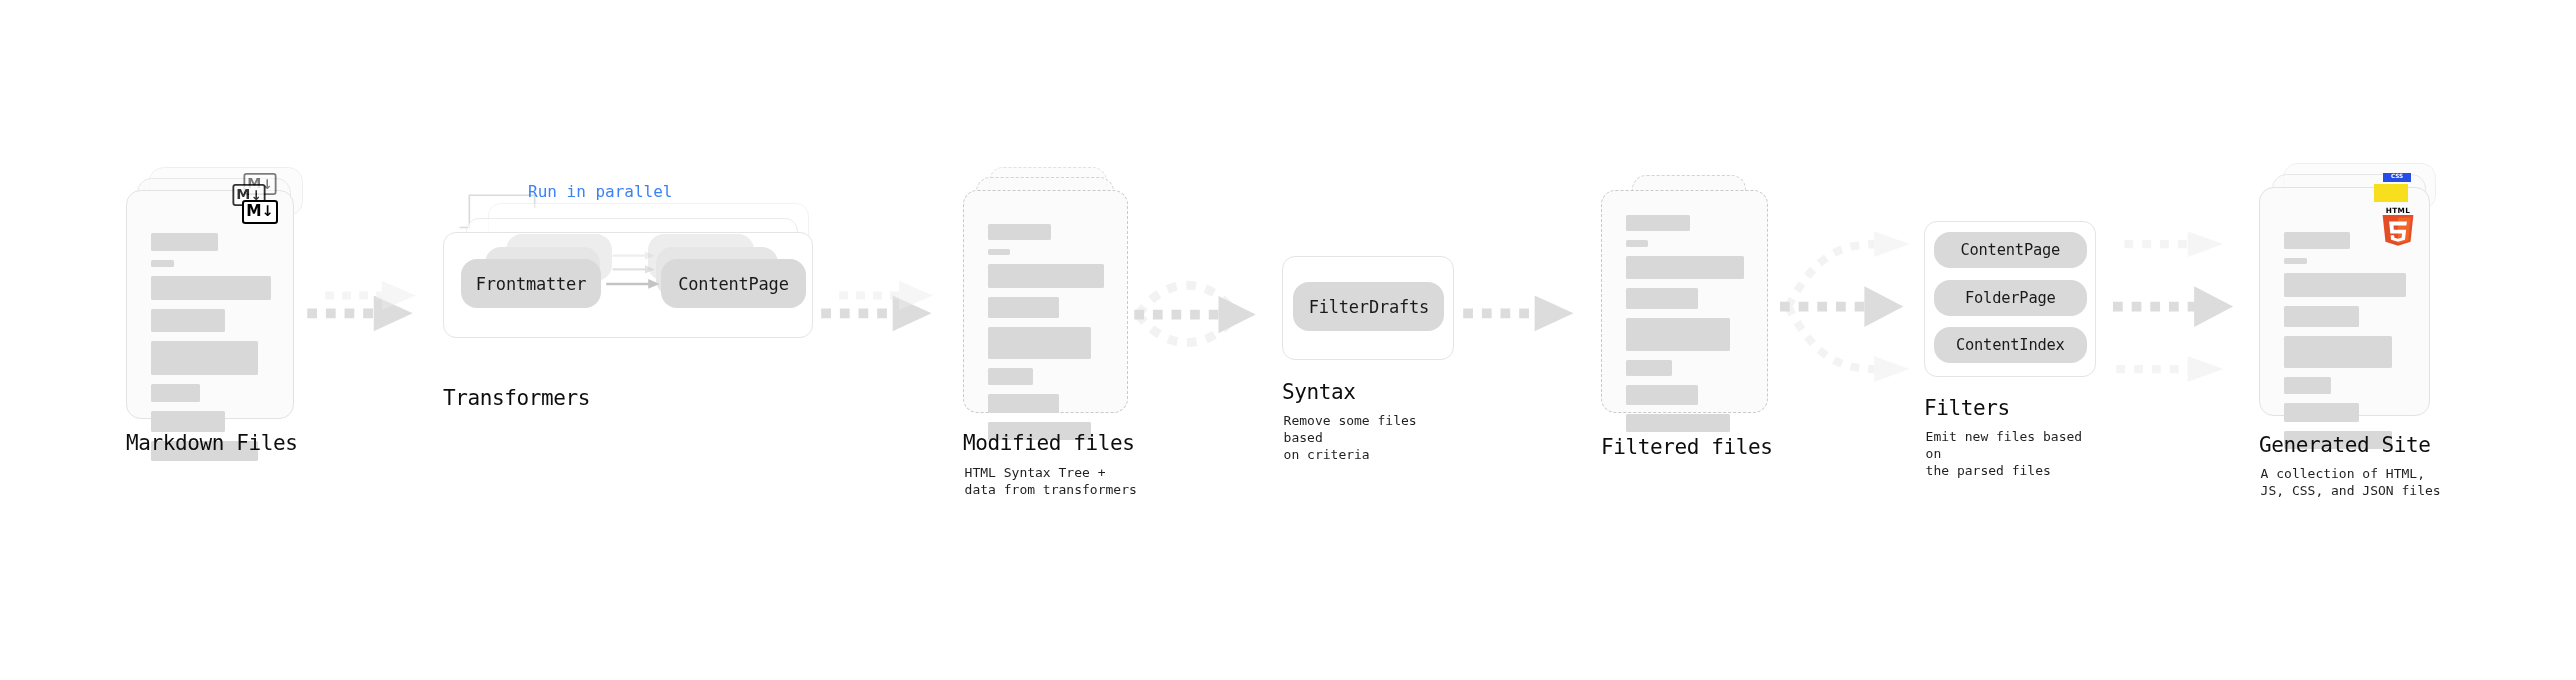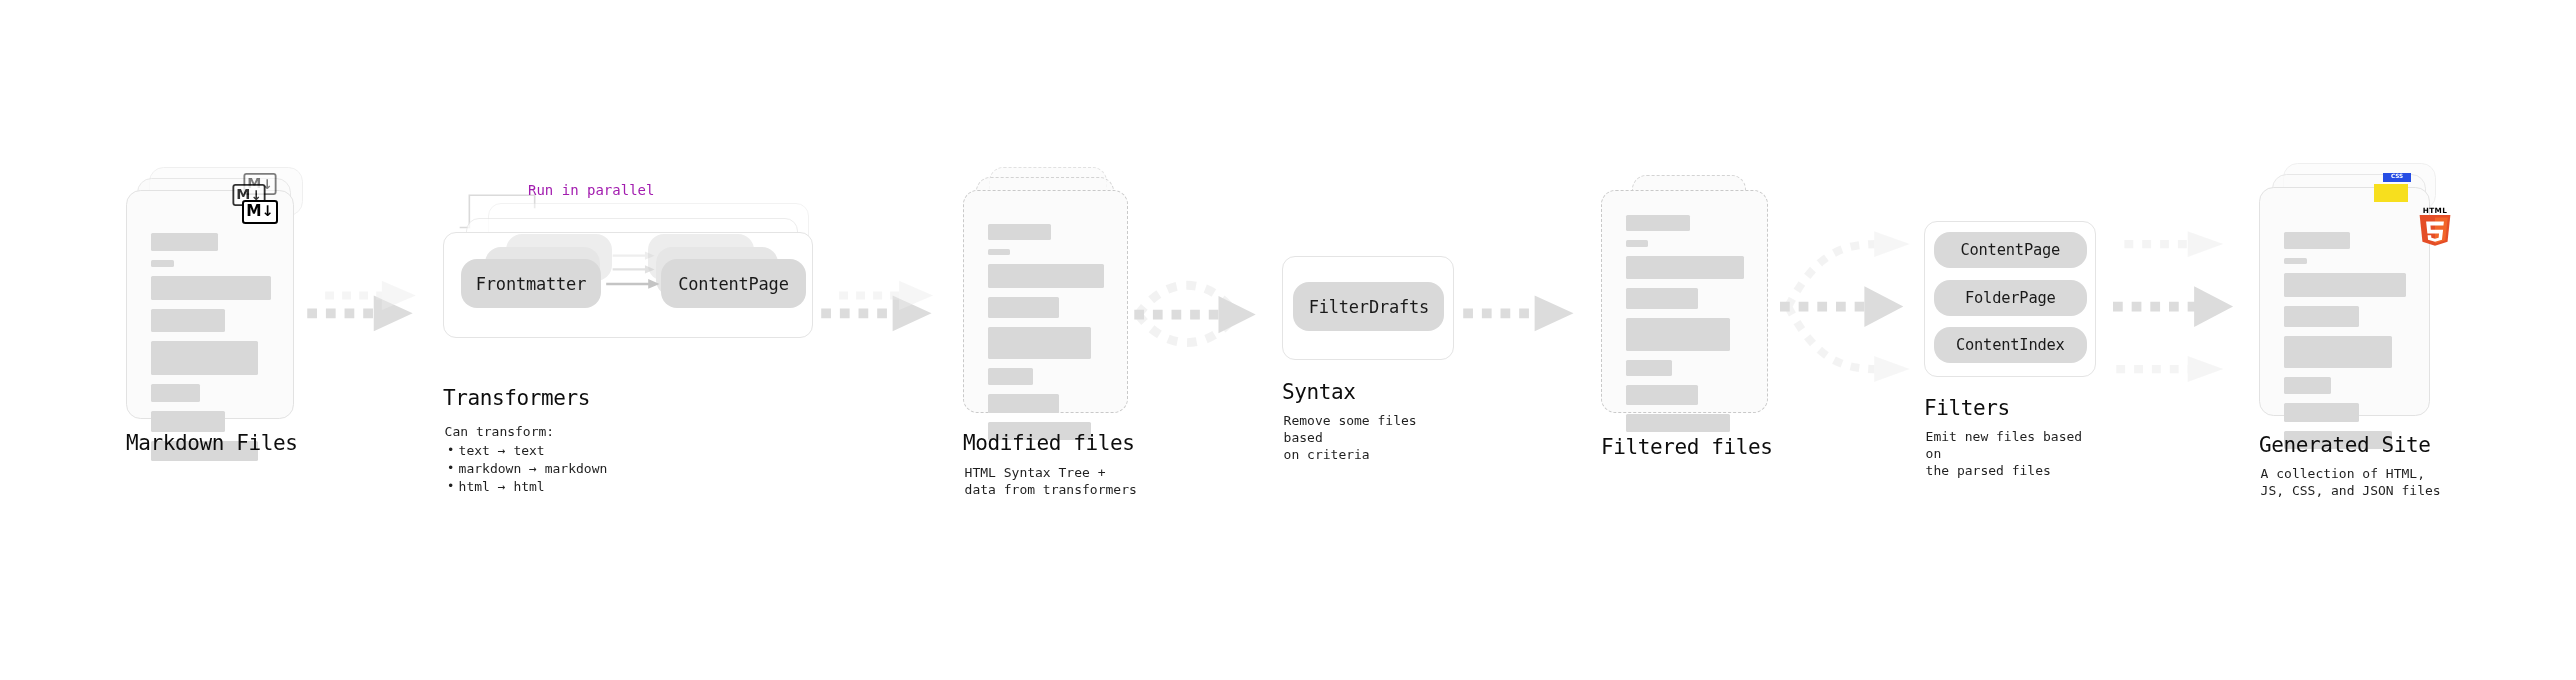--- a/index.html
+++ b/index.html
@@ -37,21 +37,21 @@
     background: #fff;
     display: flex; align-items: center; justify-content: center;
     gap: 0.8px;
     font-family: "DejaVu Sans", "Liberation Sans", sans-serif;
     font-weight: bold; font-size: 15.4px; line-height: 1; color: #000;
   }
   .md-badge .m { letter-spacing: -0.8px; }
   .md-badge .arr { font-size: 14.6px; }
   .md-badge.small { transform: scale(.92); }
 
-  .html5-badge { width: 34px; height: 39px; position: relative; margin-left: 37px; }
+  .html5-badge { width: 34px; height: 39px; position: relative; }
   .html5-badge .cap {
     position: absolute; top: 0; left: 0; width: 100%;
     text-align: center; font-size: 7.3px; font-weight: bold;
     letter-spacing: 0.4px; color: #000;
     font-family: "DejaVu Sans", "Liberation Sans", sans-serif;
   }
   .js-badge { width: 34px; height: 18px; background: #f7df1e; }
   .css-badge { width: 28px; height: 9px; background: #264de4; position: relative; }
   .css-badge span {
     position: absolute; inset: 0; color: #fff; font-size: 5.7px;
@@ -84,21 +84,21 @@
     font-size: 21px; color: #0d0d0d; white-space: nowrap;
     letter-spacing: -0.4px;
   }
   .caption {
     position: absolute;
     font-size: 13px; color: #1f1f1f; line-height: 17px;
     white-space: pre-line;
   }
   .note {
     position: absolute;
-    font-size: 14px; color: #a21caf; white-space: nowrap;
+    font-size: 16px; color: #3b82f6; white-space: nowrap;
   }
   .bullets { position: absolute; font-size: 13px; color: #1f1f1f; line-height: 18px; }
   .bullets .hd { margin-bottom: 0.8px; }
   .bullets ul { list-style: none; }
   .bullets li { position: relative; padding-left: 14px; }
   .bullets li::before {
     content: "\2022"; position: absolute; left: 2.4px; top: -0.8px; font-size: 12.2px;
   }
 
   svg.conn { position: absolute; overflow: visible; }
@@ -179,28 +179,20 @@
             <line x1="0" y1="42" x2="54" y2="42" stroke="#c4c4c4" stroke-width="3"></line>
             <polygon points="52,36 66,42 52,48" fill="#c4c4c4"></polygon>
           </g>
       </svg>
 
       <div class="pill" style="left:18px;  top:72px; width:140px; height:49px;">Frontmatter</div>
       <div class="pill" style="left:218px; top:72px; width:145px; height:49px;">ContentPage</div>
     </div>
 
     <div class="title" style="left:0px; top:199px;">Transformers</div>
-    <div class="bullets" style="left:1.6px; top:236px;">
-      <div class="hd">Can transform:</div>
-      <ul>
-        <li>text → text</li>
-        <li>markdown → markdown</li>
-        <li>html → html</li>
-      </ul>
-    </div>
   </div>
 
   <svg class="conn" style="left:821px; top:276px;" width="114" height="73" viewBox="0 0 140 90">
     <line x1="0" y1="46" x2="92" y2="46" stroke="#dcdcdc" stroke-width="12" stroke-dasharray="12 11"></line>
     <polygon points="88,24 136,46 88,68" fill="#dcdcdc"></polygon>
     <g opacity=".45">
       <line x1="22" y1="24" x2="100" y2="24" stroke="#e9e9e9" stroke-width="10" stroke-dasharray="11 10"></line>
       <polygon points="96,6 138,24 96,42" fill="#ededed"></polygon>
     </g>
   </svg>

